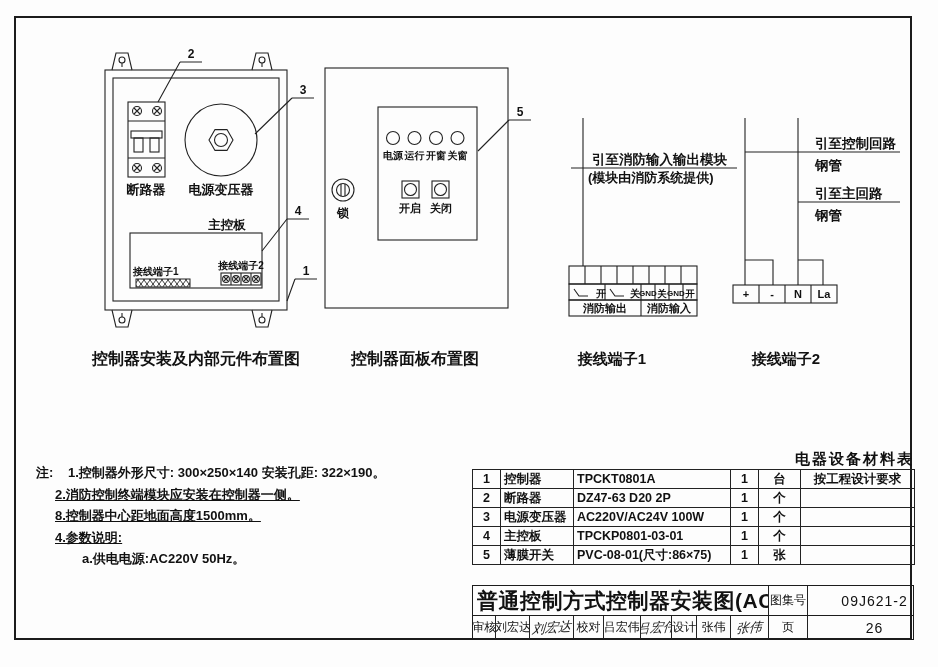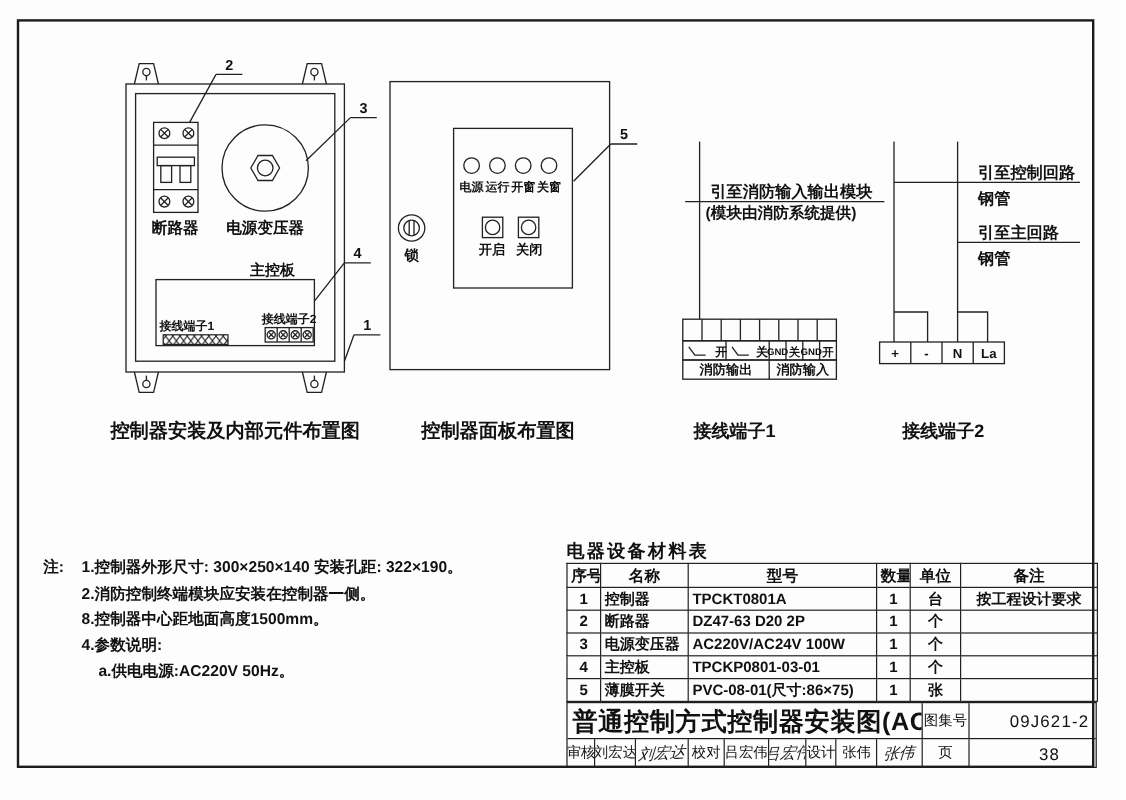--- a/index.html
+++ b/index.html
@@ -9,25 +9,25 @@
   }
   .frame{position:absolute;left:14px;top:16px;width:894px;height:620px;border:2px solid #1c1c1c;}
   svg{position:absolute;left:0;top:0;}
   svg .ln{stroke:#222;stroke-width:1.1;fill:none;}
   svg .t{fill:#111;font-weight:bold;}
   svg text{font-family:"Liberation Sans","DejaVu Sans",sans-serif;}
   
   .notes{position:absolute;left:36px;top:462px;width:440px;font-size:13px;font-weight:bold;line-height:21.5px;color:#111;}
   .notes .row0{display:flex;}
   .notes .prefix{width:32px;flex:none;}
-  .notes .ind1{margin-left:32px;}
+  .notes .ind1{margin-left:19px;text-decoration:underline;}
   .notes .ind2{margin-left:46px;}
   
   .materials{position:absolute;left:472px;top:450px;width:442px;}
-  .materials .tbl-title{text-align:left;font-size:15px;font-weight:bold;height:19px;letter-spacing:2px;}
+  .materials .tbl-title{text-align:right;font-size:15px;font-weight:bold;height:19px;letter-spacing:2px;}
   table.mat{border-collapse:collapse;table-layout:fixed;width:442px;}
   table.mat td,table.mat th{border:1px solid #222;padding:0 3px;font-size:12.5px;font-weight:bold;
     height:18px;overflow:hidden;white-space:nowrap;}
   table.mat th{font-size:13px;text-align:center;height:19px;}
   table.mat td.c{text-align:center;}
   
   .titleblock{position:absolute;left:472px;top:585px;width:442px;border:1.5px solid #1c1c1c;box-sizing:border-box;}
   .tb-row{display:flex;box-sizing:border-box;}
   .tb-row1{height:30px;border-bottom:1.5px solid #1c1c1c;}
   .tb-row2{height:23px;}
@@ -232,28 +232,20 @@
     <table class="mat">
       <colgroup>
           <col style="width:28px">
           <col style="width:73px">
           <col style="width:157px">
           <col style="width:28px">
           <col style="width:42px">
           <col style="width:114px">
         </colgroup>
       <tbody>
-          <tr>
-        <th>序号</th>
-        <th>名称</th>
-        <th>型号</th>
-        <th>数量</th>
-        <th>单位</th>
-        <th>备注</th>
-      </tr>
       <tr>
         <td class="c">1</td>
         <td>控制器</td>
         <td>TPCKT0801A</td>
         <td class="c">1</td>
         <td class="c">台</td>
         <td class="c">按工程设计要求</td>
       </tr>
       <tr>
         <td class="c">2</td>
@@ -307,16 +299,16 @@
       <div class="tb-cell" style="width:40px">吕宏伟</div>
       <div class="tb-cell" style="width:33px">
           <span class="sig">吕宏伟</span>
         </div>
       <div class="tb-cell" style="width:27px">设计</div>
       <div class="tb-cell" style="width:36px">张伟</div>
       <div class="tb-cell" style="width:40px">
           <span class="sig">张伟</span>
         </div>
       <div class="tb-cell" style="width:42px">页</div>
-      <div class="tb-cell tb-val" style="width:82px">38</div>
+      <div class="tb-cell tb-val" style="width:82px">26</div>
     </div>
   </div>
 </div>
 
 </body></html>

